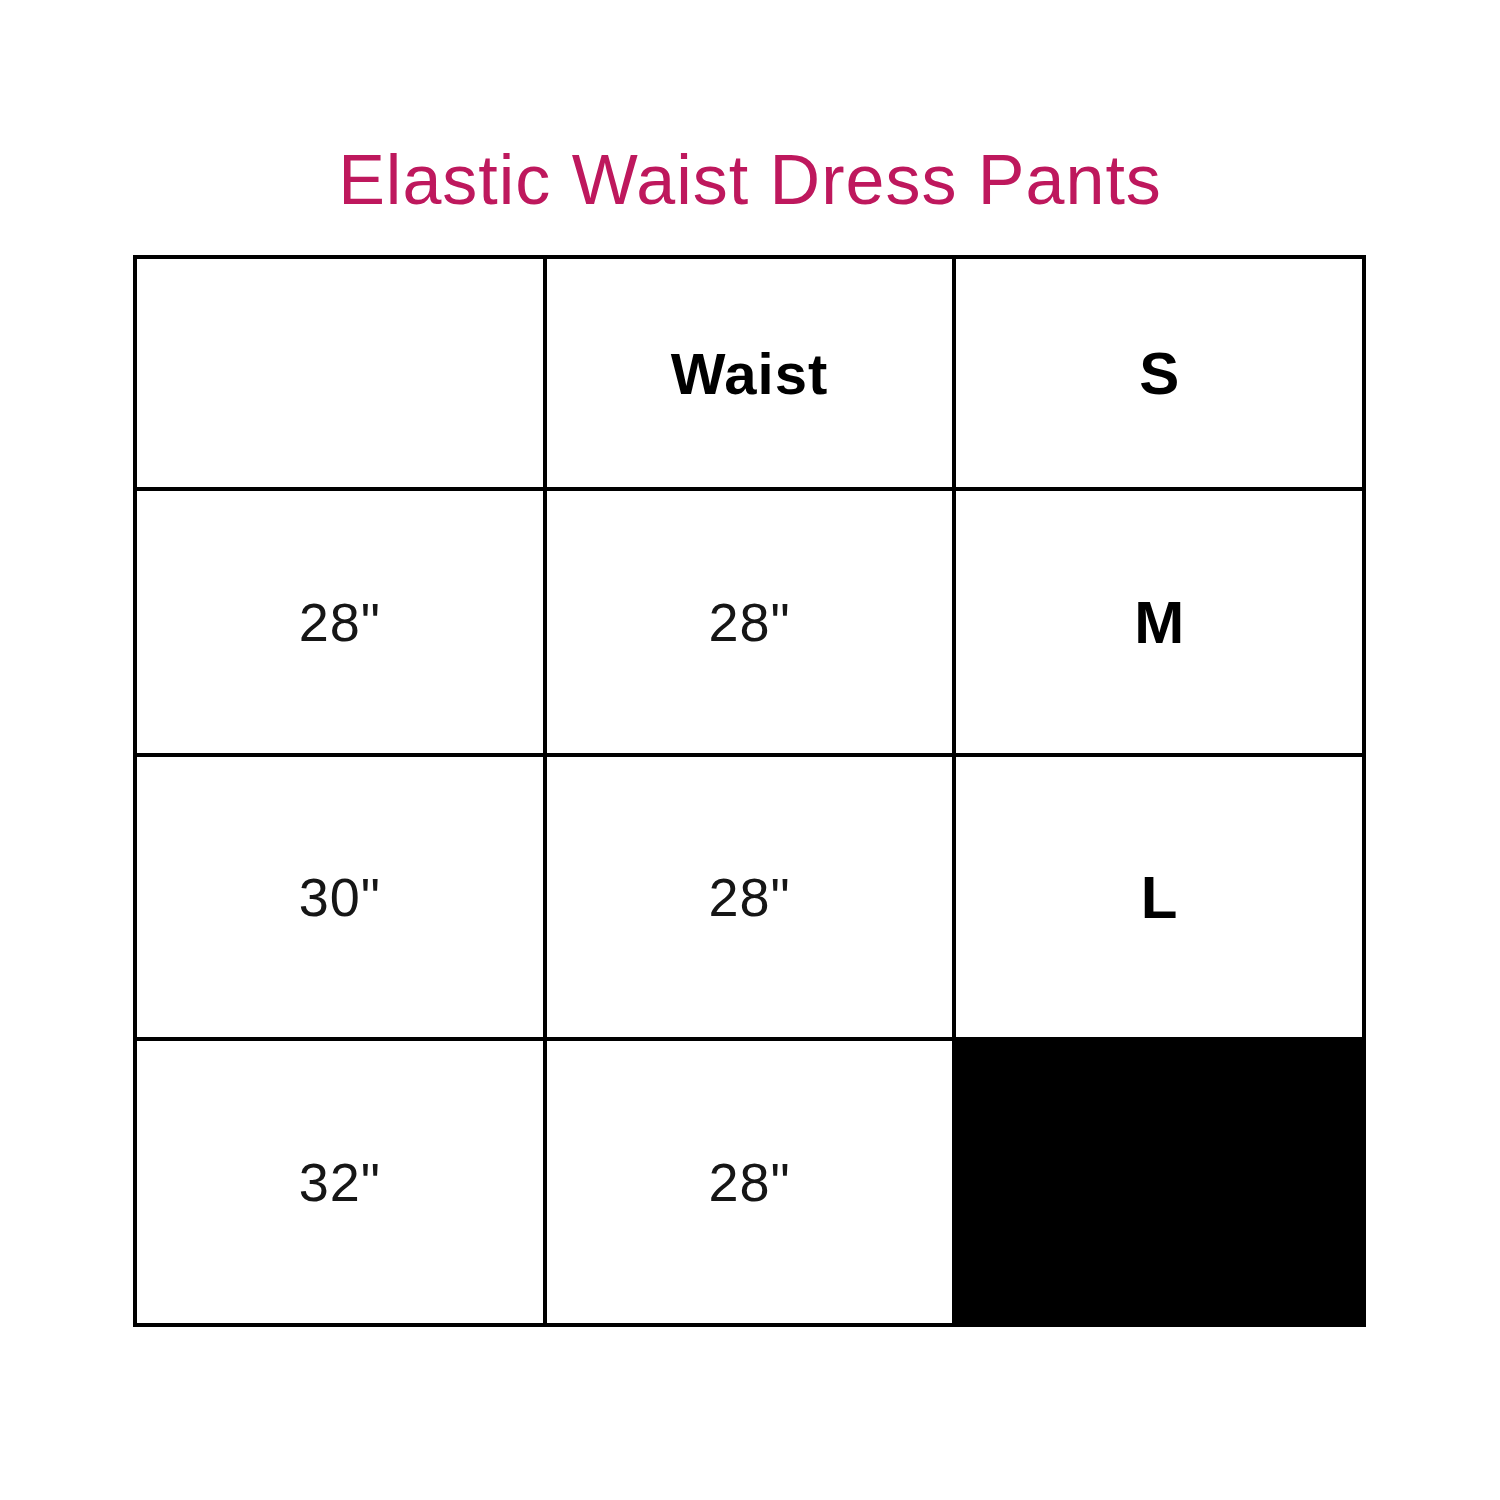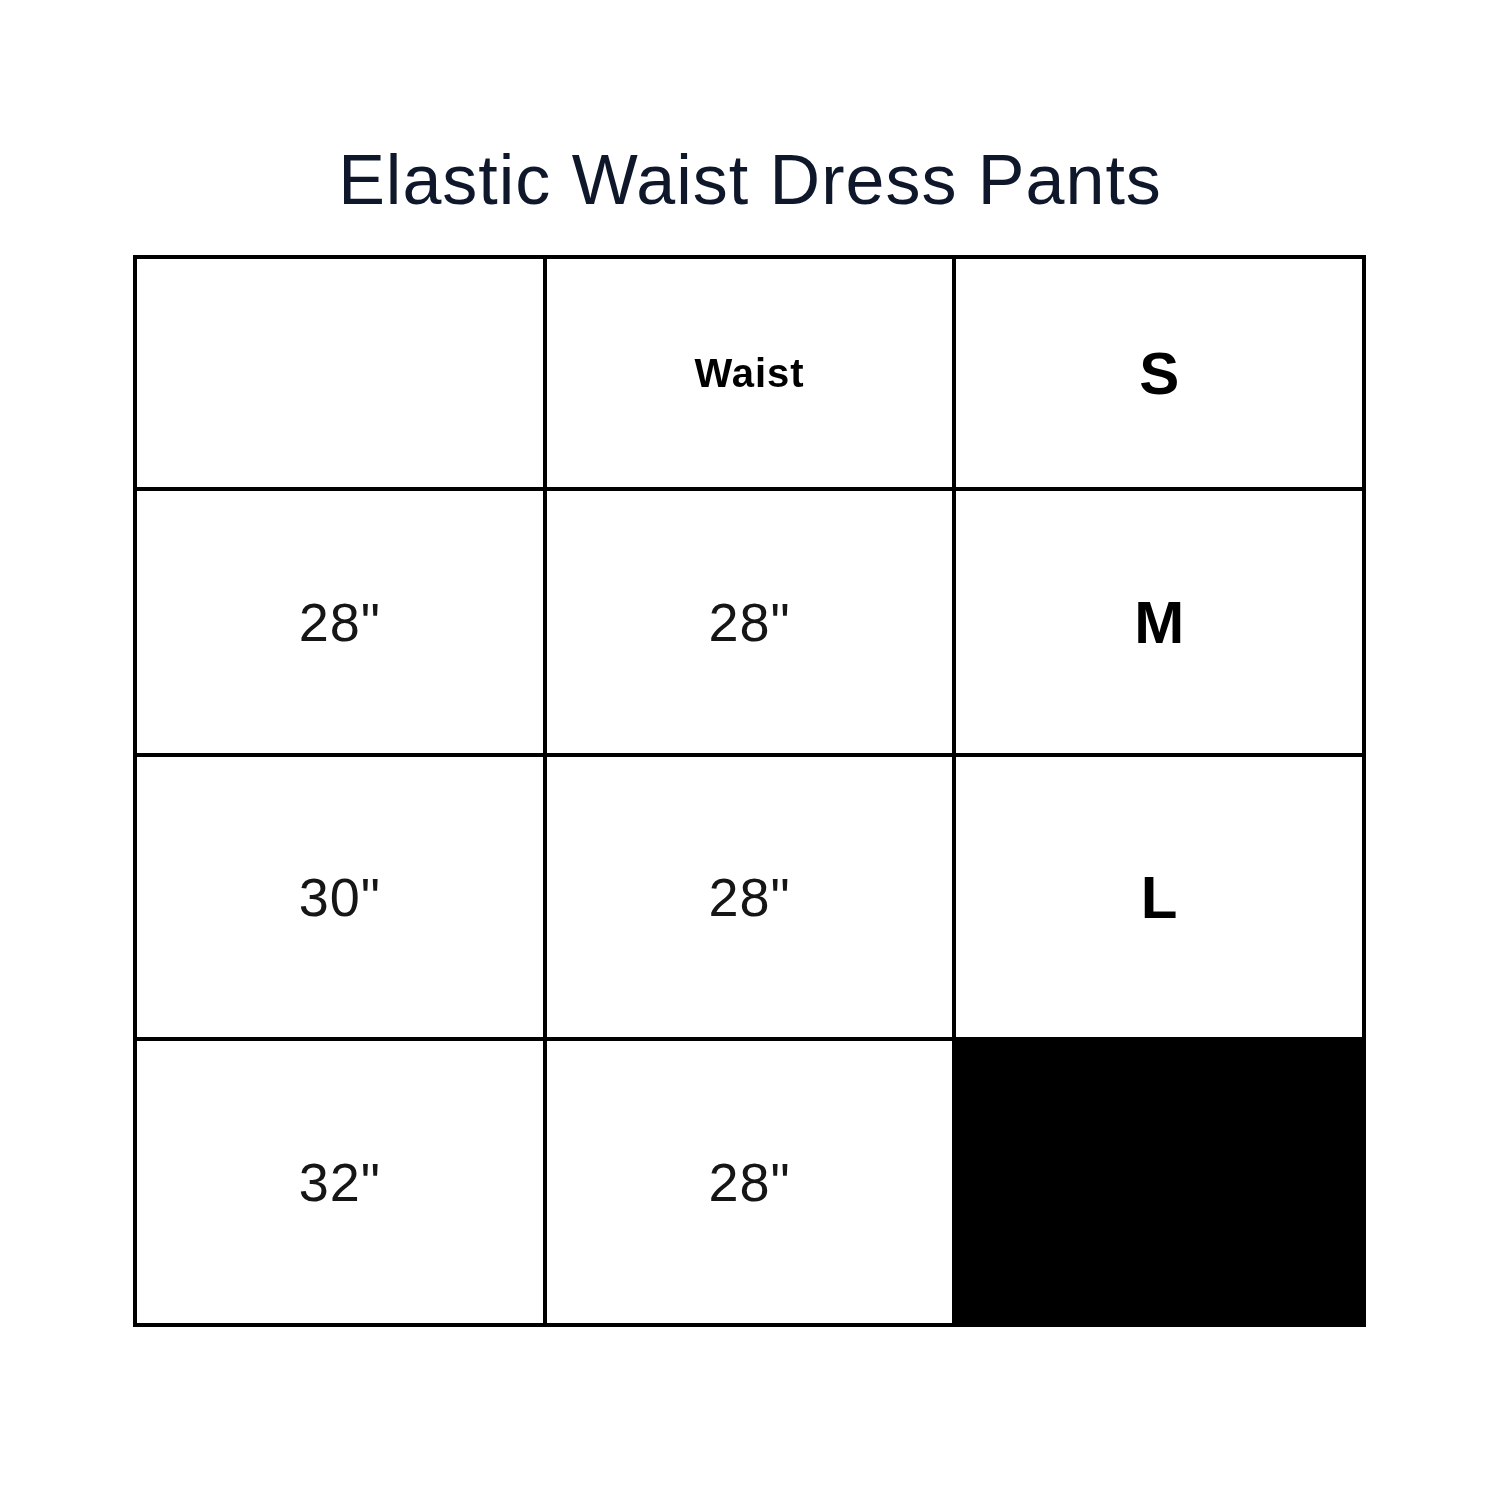--- a/index.html
+++ b/index.html
@@ -17,21 +17,21 @@
   }
   .chart-title {
     position: absolute;
     top: 138px;
     left: 0;
     width: 100%;
     text-align: center;
     font-size: 70px;
     font-weight: 400;
     letter-spacing: 1px;
-    color: #0f172a;
+    color: #be185d;
     line-height: 1.2;
   }
   .size-table {
     position: absolute;
     left: 133px;
     top: 255px;
     width: 1233px;
     height: 1072px;
     box-sizing: border-box;
     display: grid;
@@ -43,21 +43,21 @@
   }
   .cell {
     background: #ffffff;
     display: flex;
     align-items: center;
     justify-content: center;
     color: #000000;
   }
   .header-cell {
     font-weight: 700;
-    font-size: 40px;
+    font-size: 58px;
     letter-spacing: 1px;
   }
   .size-cell {
     font-weight: 700;
     font-size: 60px;
   }
   .value-cell {
     font-weight: 400;
     font-size: 54px;
     color: #161616;

